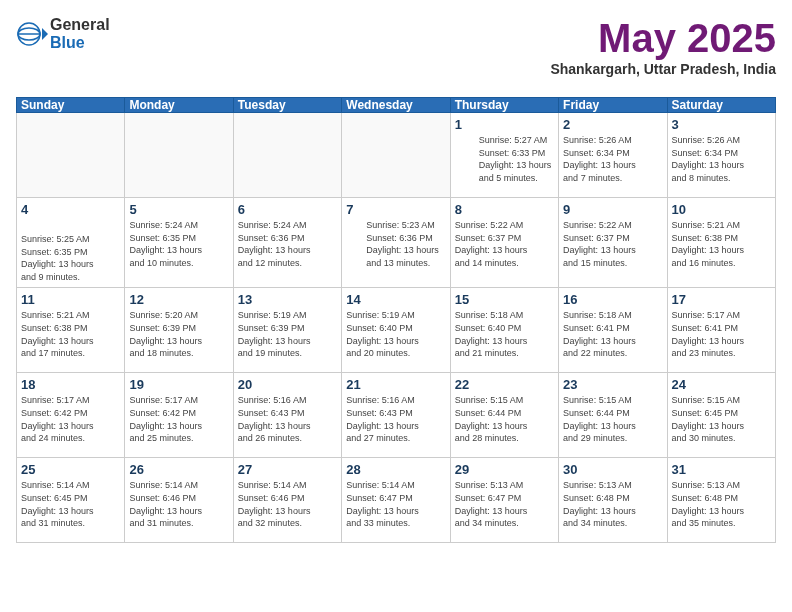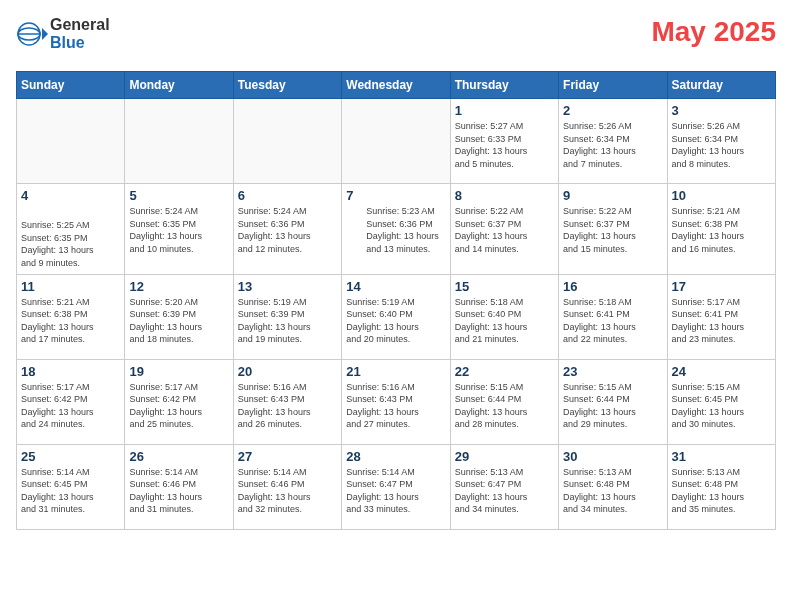--- a/index.html
+++ b/index.html
@@ -33,40 +33,40 @@
     }
     .logo-blue {
       font-size: 16px;
       font-weight: bold;
       color: #1a6bb5;
     }
     .title-section {
       text-align: right;
     }
     .month-year {
-      font-size: 28px;
-      font-weight: bold;
-      color: #ef4444;
+      font-size: 40px;
+      font-weight: bold;
+      color: #701a75;
     }
     .location {
       font-size: 14px;
       color: #333;
       font-weight: bold;
     }
     .calendar {
       width: 100%;
       border-collapse: collapse;
       border: 1px solid #ccc;
     }
     .calendar th {
       background-color: #2a6db5;
       color: #fff;
       font-size: 12px;
       font-weight: bold;
-      padding: 6px 4px;
+      padding: 0 4px;
       text-align: left;
       border: 1px solid #1a5a9a;
     }
     .calendar td {
       vertical-align: top;
       border: 1px solid #ccc;
       padding: 4px;
       width: 108px;
       min-height: 80px;
       background: #fff;
@@ -104,20 +104,21 @@
       <polygon points="26,10 32,16 26,22" fill="#1a6bb5"></polygon>
     </svg>
     <div class="logo-text">
       <span class="logo-general">General</span>
       <span class="logo-blue">Blue</span>
     </div>
   </div>
 </div>
   <div class="title-section">
     <div class="month-year">May 2025</div>
+    <div class="location">Shankargarh, Uttar Pradesh, India</div>
   </div>
 </div>
 
 <table class="calendar">
   <thead>
     <tr>
     <th>Sunday</th>
         <th>Monday</th>
         <th>Tuesday</th>
         <th>Wednesday</th>
@@ -127,21 +128,21 @@
       </tr>
   </thead>
   <tbody id="calendar-body">
   <tr class="week-row">
         <td class="empty"></td>
         <td class="empty"></td>
         <td class="empty"></td>
         <td class="empty"></td>
         <td>
           <div class="day-number">1</div>
-          <div class="day-info" style="white-space: pre-line;">Sunrise: 5:27 AM
+          <div class="day-info" style="white-space: pre-line; margin-left: 24px;">Sunrise: 5:27 AM
 Sunset: 6:33 PM
 Daylight: 13 hours
 and 5 minutes.</div>
         </td>
         <td>
           <div class="day-number">2</div>
           <div class="day-info" style="white-space: pre-line;">Sunrise: 5:26 AM
 Sunset: 6:34 PM
 Daylight: 13 hours
 and 7 minutes.</div>

